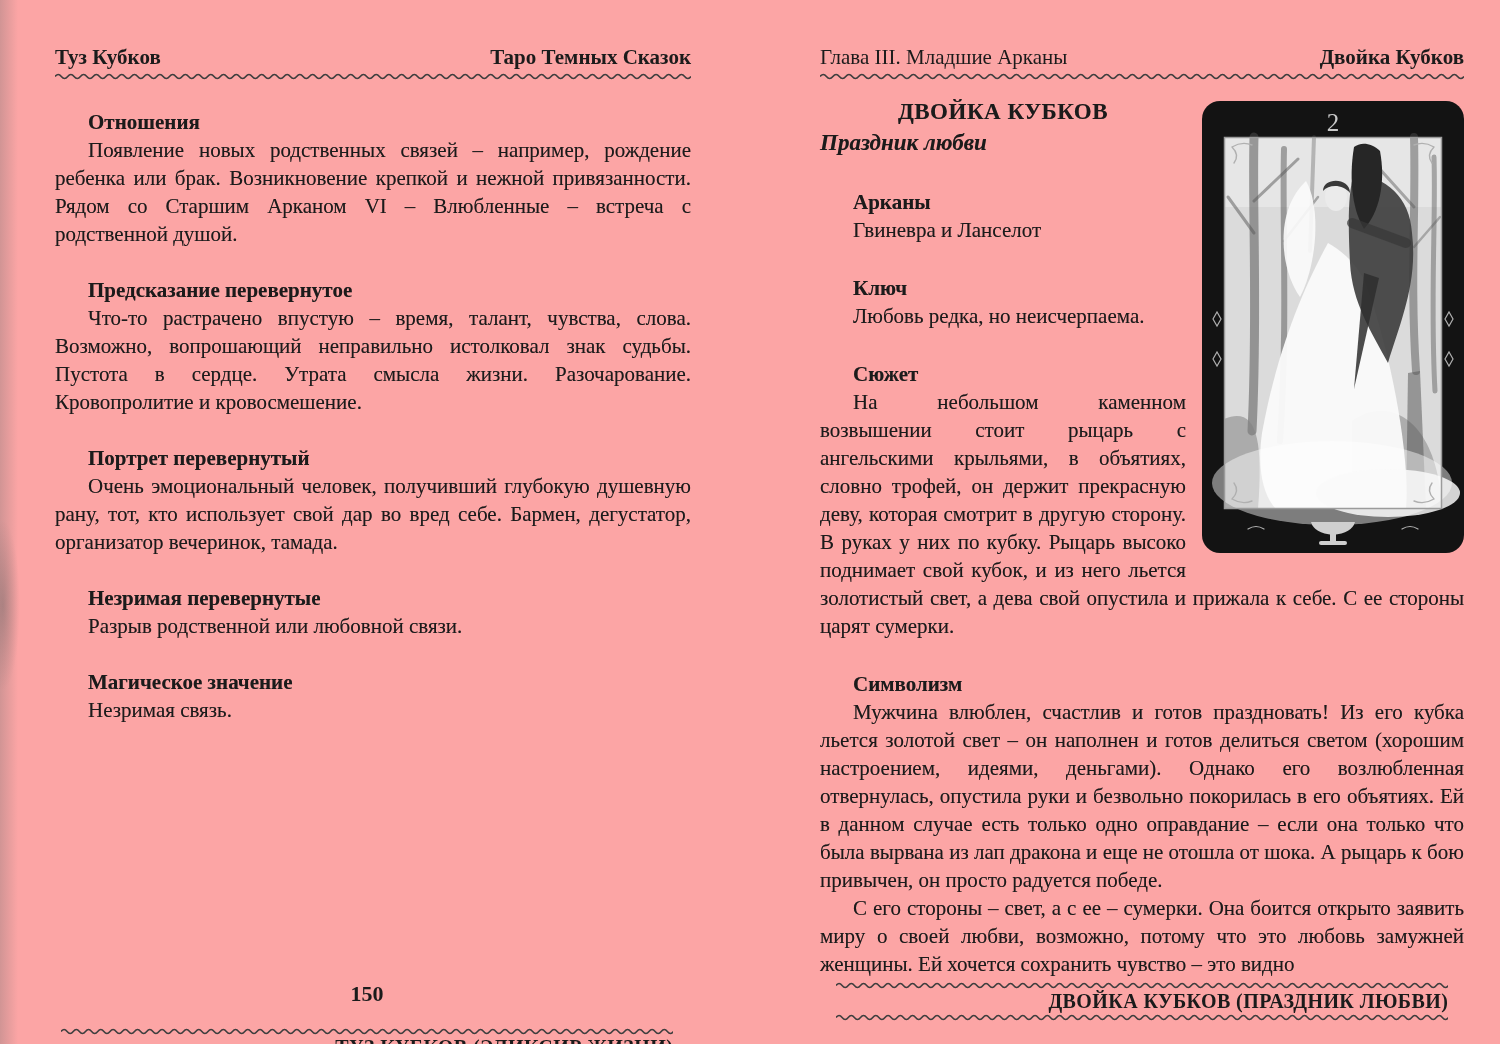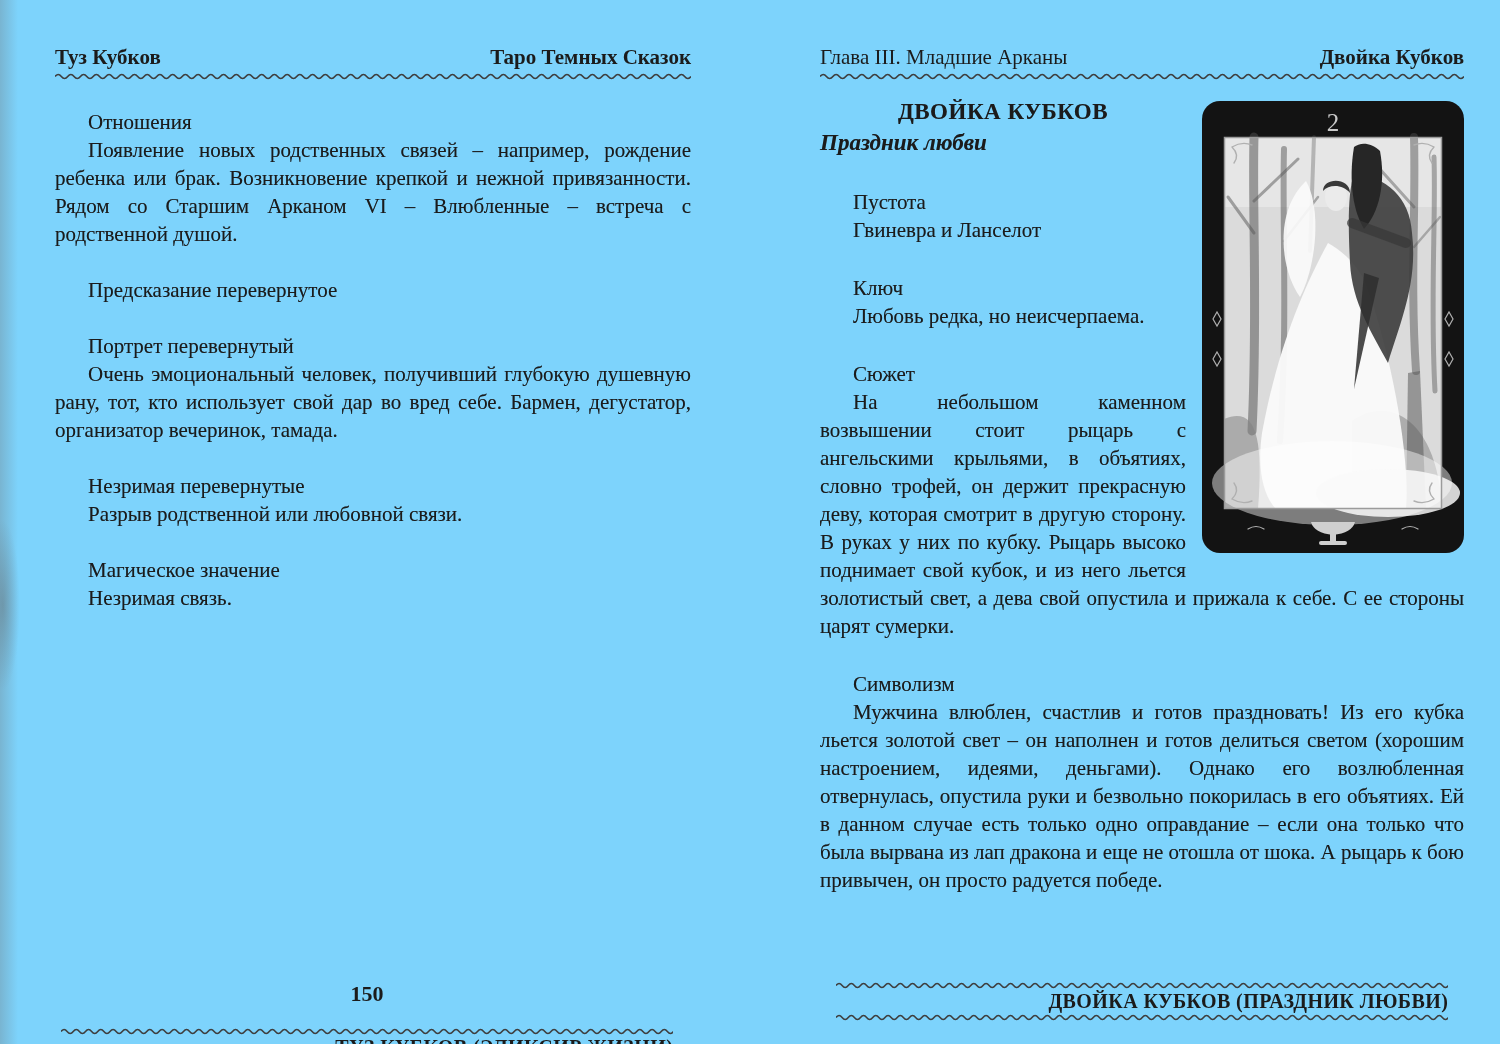--- a/index.html
+++ b/index.html
@@ -1,17 +1,17 @@
 <!DOCTYPE html>
 <html><head>
 <meta charset="utf-8">
 <style>
   html,body{margin:0;padding:0;background:#ffffff;}
   .spread{
-    position:relative;width:1500px;height:1044px;background:#7dd3fc;overflow:hidden;
+    position:relative;width:1500px;height:1044px;background:#fca5a5;overflow:hidden;
     font-family:"Liberation Serif","DejaVu Serif",serif;color:#1b1b1b;
   }
   .spread::before{ 
     content:"";position:absolute;left:0;top:0;bottom:0;width:18px;
     background:linear-gradient(90deg,rgba(110,110,110,.30),rgba(110,110,110,0));
     pointer-events:none;
   }
   .spread::after{ 
     content:"";position:absolute;left:-14px;top:520px;width:34px;height:170px;border-radius:50%;
     background:radial-gradient(closest-side,rgba(90,90,90,.35),rgba(90,90,90,0));
@@ -21,21 +21,21 @@
   .page-left{left:55px;width:636px;}
   .page-right{left:820px;width:644px;}
   .running-head{display:flex;justify-content:space-between;align-items:baseline;font-size:21px;line-height:26px;}
   .running-head .bold{font-weight:bold;}
   svg.wavy{display:block;width:100%;height:7px;margin-top:3px;}
   .wavepath{fill:none;stroke:#3e3e3e;stroke-width:1.7;}
   .page-body{margin-top:17px;font-size:21px;line-height:28px;text-align:justify;
     text-shadow:0 0 .5px rgba(20,20,20,.4);}
   .page-body p{margin:0;text-indent:33px;}
   .section{margin-top:28px;}
-  .section h3{font-size:21px;line-height:28px;font-weight:normal;margin:0 0 0 33px;text-align:left;}
+  .section h3{font-size:21px;line-height:28px;font-weight:bold;margin:0 0 0 33px;text-align:left;}
   .card-title{font-size:23px;line-height:30px;font-weight:bold;letter-spacing:.5px;text-align:center;margin:8px 0 0;text-indent:0;}
   .card-subtitle{font-size:23px;line-height:30px;font-weight:bold;font-style:italic;text-align:left;margin:1px 0 12px;text-indent:0;}
   .tarot-card{float:right;width:262px;height:452px;margin:4px 0 12px 16px;}
   .footer{position:absolute;display:flex;align-items:center;gap:22px;flex-direction:column;}
   .footer-left{left:42px;top:982px;width:650px;}
   .footer-right{left:820px;top:982px;width:644px;gap:18px;}
   .footer .pagenum{font-size:22px;font-weight:bold;line-height:24px;flex:0 0 auto;}
   .footer-rule-block{flex:1 1 auto;}
   .footer-title{font-size:20px;line-height:23px;font-weight:bold;letter-spacing:.4px;margin:1px 0;text-align:right;}
   .footer-right .footer-title{text-align:right;}
@@ -56,20 +56,21 @@
       </svg>
 
     <div class="page-body">
 
       <div class="section">
         <h3>Отношения</h3>
         <p>Появление новых родственных связей – например, рождение ребенка или брак. Возникновение крепкой и нежной привязанности. Рядом со Старшим Арканом VI – Влюбленные – встреча с родственной душой.</p>
       </div>
       <div class="section">
         <h3>Предсказание перевернутое</h3>
+        <p>Что-то растрачено впустую – время, талант, чувства, слова. Возможно, вопрошающий неправильно истолковал знак судьбы. Пустота в сердце. Утрата смысла жизни. Разочарование. Кровопролитие и кровосмешение.</p>
       </div>
       <div class="section">
         <h3>Портрет перевернутый</h3>
         <p>Очень эмоциональный человек, получивший глубокую душевную рану, тот, кто использует свой дар во вред себе. Бармен, дегустатор, организатор вечеринок, тамада.</p>
       </div>
       <div class="section">
         <h3>Незримая перевернутые</h3>
         <p>Разрыв родственной или любовной связи.</p>
       </div>
       <div class="section">
@@ -154,34 +155,35 @@
           <path d="M109,421 h44 q-3,11 -22,13 q-19,-2 -22,-13 Z"></path>
           <rect x="128" y="432" width="6" height="8"></rect>
           <rect x="117" y="440" width="28" height="4" rx="2"></rect>
         </g>
       </svg>
 
       <h1 class="card-title">ДВОЙКА КУБКОВ</h1>
       <h2 class="card-subtitle">Праздник любви</h2>
 
       <div class="section" style="margin-top:30px;">
-        <h3>Пустота</h3>
+        <h3>Арканы</h3>
         <p>Гвиневра и Ланселот</p>
       </div>
       <div class="section" style="margin-top:30px;">
         <h3>Ключ</h3>
         <p>Любовь редка, но неисчерпаема.</p>
       </div>
       <div class="section" style="margin-top:30px;">
         <h3>Сюжет</h3>
         <p>На небольшом каменном возвышении стоит рыцарь с ангельскими крыльями, в объятиях, словно трофей, он держит прекрасную деву, которая смотрит в другую сторону. В руках у них по кубку. Рыцарь высоко поднимает свой кубок, и из него льется золотистый свет, а дева свой опустила и прижала к себе. С ее стороны царят сумерки.</p>
       </div>
       <div class="section" style="margin-top:30px;">
         <h3>Символизм</h3>
         <p>Мужчина влюблен, счастлив и готов праздновать! Из его кубка льется золотой свет – он наполнен и готов делиться светом (хорошим настроением, идеями, деньгами). Однако его возлюбленная отвернулась, опустила руки и безвольно покорилась в его объятиях. Ей в данном случае есть только одно оправдание – если она только что была вырвана из лап дракона и еще не отошла от шока. А рыцарь к бою привычен, он просто радуется победе.</p>
+        <p>С его стороны – свет, а с ее – сумерки. Она боится открыто заявить миру о своей любви, возможно, потому что это любовь замужней женщины. Ей хочется сохранить чувство – это видно</p>
       </div>
     </div>
   </div>
 
   <div class="footer footer-left">
     <span class="pagenum">150</span>
     <div class="footer-rule-block">
       <svg class="wavy" style="margin-top:0;" viewBox="0 0 700 8" preserveAspectRatio="none">
           <path class="wavepath" d="M 0 4 Q 3.5 -0.7999999999999998 7 4 Q 10.5 8.8 14 4 Q 17.5 -0.7999999999999998 21 4 Q 24.5 8.8 28 4 Q 31.5 -0.7999999999999998 35 4 Q 38.5 8.8 42 4 Q 45.5 -0.7999999999999998 49 4 Q 52.5 8.8 56 4 Q 59.5 -0.7999999999999998 63 4 Q 66.5 8.8 70 4 Q 73.5 -0.7999999999999998 77 4 Q 80.5 8.8 84 4 Q 87.5 -0.7999999999999998 91 4 Q 94.5 8.8 98 4 Q 101.5 -0.7999999999999998 105 4 Q 108.5 8.8 112 4 Q 115.5 -0.7999999999999998 119 4 Q 122.5 8.8 126 4 Q 129.5 -0.7999999999999998 133 4 Q 136.5 8.8 140 4 Q 143.5 -0.7999999999999998 147 4 Q 150.5 8.8 154 4 Q 157.5 -0.7999999999999998 161 4 Q 164.5 8.8 168 4 Q 171.5 -0.7999999999999998 175 4 Q 178.5 8.8 182 4 Q 185.5 -0.7999999999999998 189 4 Q 192.5 8.8 196 4 Q 199.5 -0.7999999999999998 203 4 Q 206.5 8.8 210 4 Q 213.5 -0.7999999999999998 217 4 Q 220.5 8.8 224 4 Q 227.5 -0.7999999999999998 231 4 Q 234.5 8.8 238 4 Q 241.5 -0.7999999999999998 245 4 Q 248.5 8.8 252 4 Q 255.5 -0.7999999999999998 259 4 Q 262.5 8.8 266 4 Q 269.5 -0.7999999999999998 273 4 Q 276.5 8.8 280 4 Q 283.5 -0.7999999999999998 287 4 Q 290.5 8.8 294 4 Q 297.5 -0.7999999999999998 301 4 Q 304.5 8.8 308 4 Q 311.5 -0.7999999999999998 315 4 Q 318.5 8.8 322 4 Q 325.5 -0.7999999999999998 329 4 Q 332.5 8.8 336 4 Q 339.5 -0.7999999999999998 343 4 Q 346.5 8.8 350 4 Q 353.5 -0.7999999999999998 357 4 Q 360.5 8.8 364 4 Q 367.5 -0.7999999999999998 371 4 Q 374.5 8.8 378 4 Q 381.5 -0.7999999999999998 385 4 Q 388.5 8.8 392 4 Q 395.5 -0.7999999999999998 399 4 Q 402.5 8.8 406 4 Q 409.5 -0.7999999999999998 413 4 Q 416.5 8.8 420 4 Q 423.5 -0.7999999999999998 427 4 Q 430.5 8.8 434 4 Q 437.5 -0.7999999999999998 441 4 Q 444.5 8.8 448 4 Q 451.5 -0.7999999999999998 455 4 Q 458.5 8.8 462 4 Q 465.5 -0.7999999999999998 469 4 Q 472.5 8.8 476 4 Q 479.5 -0.7999999999999998 483 4 Q 486.5 8.8 490 4 Q 493.5 -0.7999999999999998 497 4 Q 500.5 8.8 504 4 Q 507.5 -0.7999999999999998 511 4 Q 514.5 8.8 518 4 Q 521.5 -0.7999999999999998 525 4 Q 528.5 8.8 532 4 Q 535.5 -0.7999999999999998 539 4 Q 542.5 8.8 546 4 Q 549.5 -0.7999999999999998 553 4 Q 556.5 8.8 560 4 Q 563.5 -0.7999999999999998 567 4 Q 570.5 8.8 574 4 Q 577.5 -0.7999999999999998 581 4 Q 584.5 8.8 588 4 Q 591.5 -0.7999999999999998 595 4 Q 598.5 8.8 602 4 Q 605.5 -0.7999999999999998 609 4 Q 612.5 8.8 616 4 Q 619.5 -0.7999999999999998 623 4 Q 626.5 8.8 630 4 Q 633.5 -0.7999999999999998 637 4 Q 640.5 8.8 644 4 Q 647.5 -0.7999999999999998 651 4 Q 654.5 8.8 658 4 Q 661.5 -0.7999999999999998 665 4 Q 668.5 8.8 672 4 Q 675.5 -0.7999999999999998 679 4 Q 682.5 8.8 686 4 Q 689.5 -0.7999999999999998 693 4 Q 696.5 8.8 700 4"></path>
         </svg>

